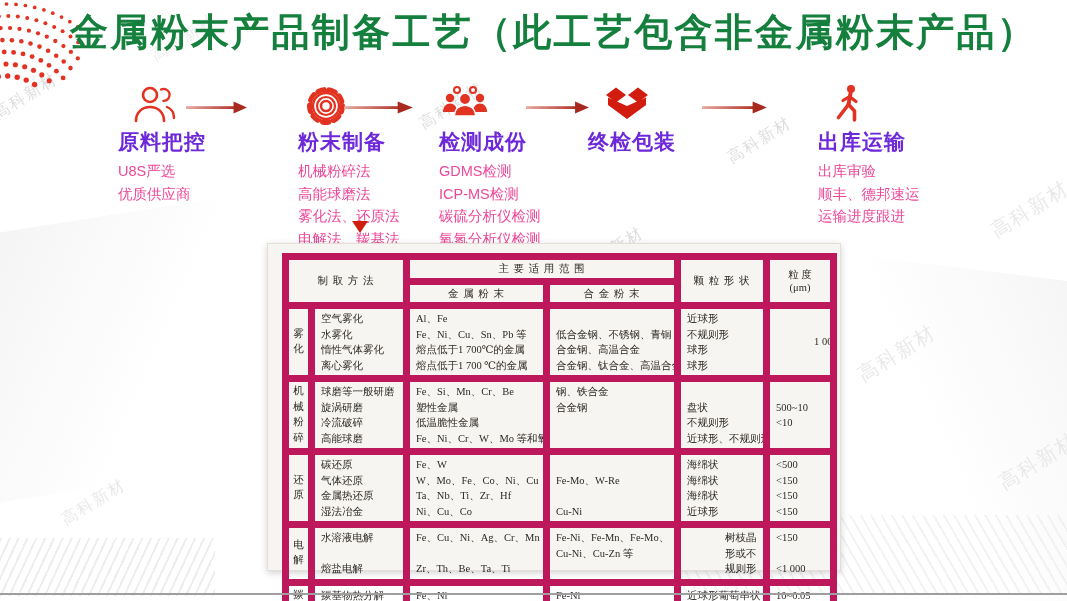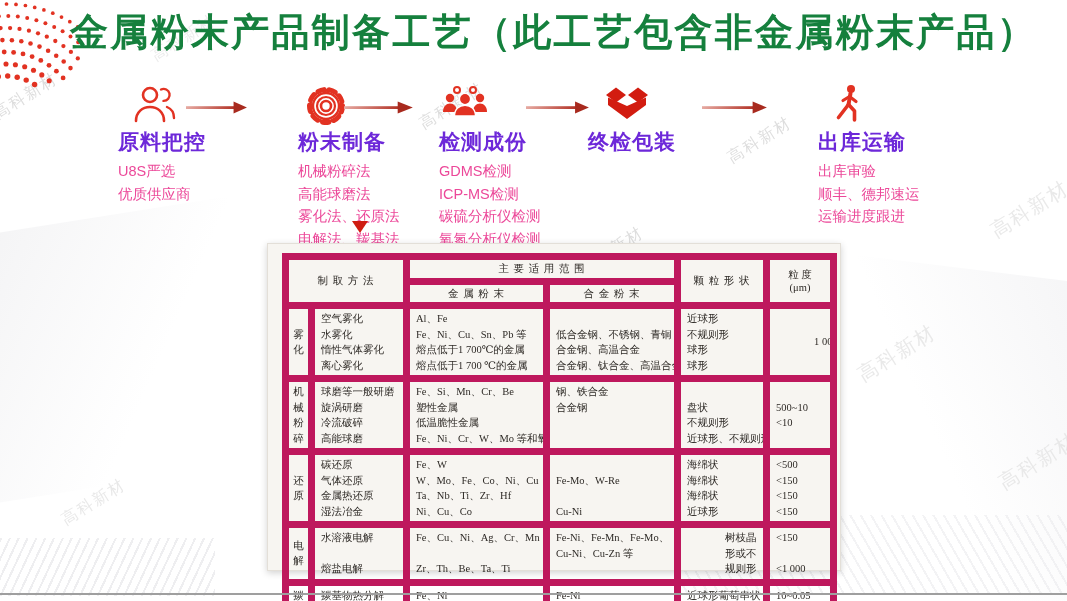--- a/index.html
+++ b/index.html
@@ -58,21 +58,21 @@
   
   .scan-panel{position:absolute;left:267px;top:243px;width:572px;height:326px;
     background:#f7f5f1;box-shadow:0 2px 7px rgba(0,0,0,.18);border:1px solid #e3dfd8;}
   table.spec{border-collapse:collapse;table-layout:fixed;width:548px;margin:9px 0 0 14px;
     font-family:"Liberation Serif","DejaVu Serif",serif;font-size:10.5px;color:#2e2a26;
     border:2px solid #4a443c;}
   table.spec th,table.spec td{border:7px solid #be185d;line-height:15.5px;
     padding:2px 3px 2px 6px;vertical-align:top;text-align:left;white-space:pre;overflow:hidden;}
   table.spec th{text-align:center;vertical-align:middle;font-weight:normal;padding:1px 2px;
     letter-spacing:1px;}
-  table.spec .glabel{text-align:center;vertical-align:middle;white-space:pre-line;padding:2px 2px;}
+  table.spec .glabel{text-align:center;vertical-align:middle;white-space:pre-line;padding:2px 2px;font-family:Liberation Mono, monospace;}
   table.spec .mid{vertical-align:middle;padding-left:44px;}
   table.spec .ctr{text-align:center;}
   table.spec .wrap{white-space:pre-line;}
   table.spec .hdr-size{line-height:13px;white-space:pre-line;letter-spacing:0;}
 </style>
 </head>
 <body>
 
 <div class="slide">
 

